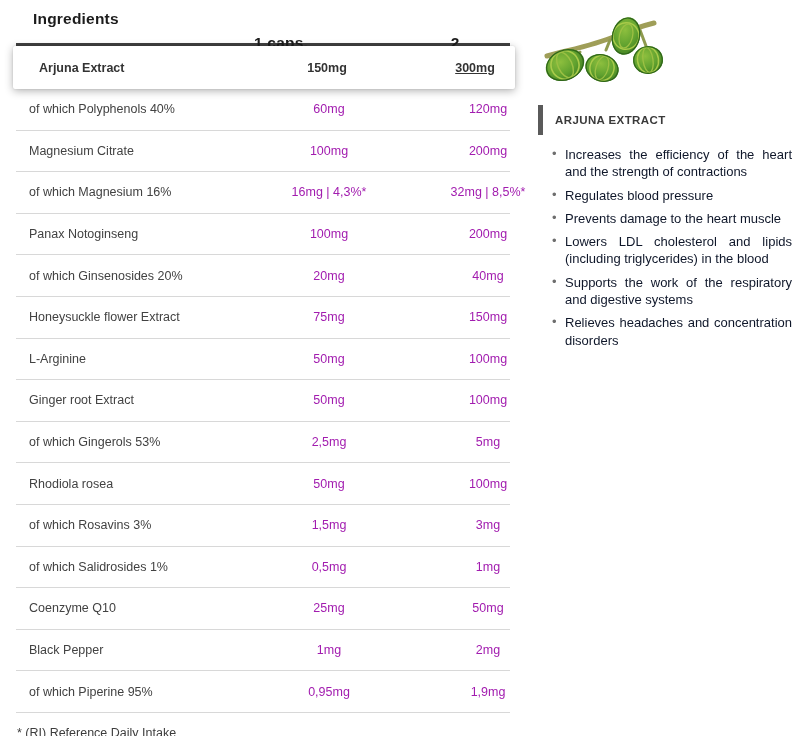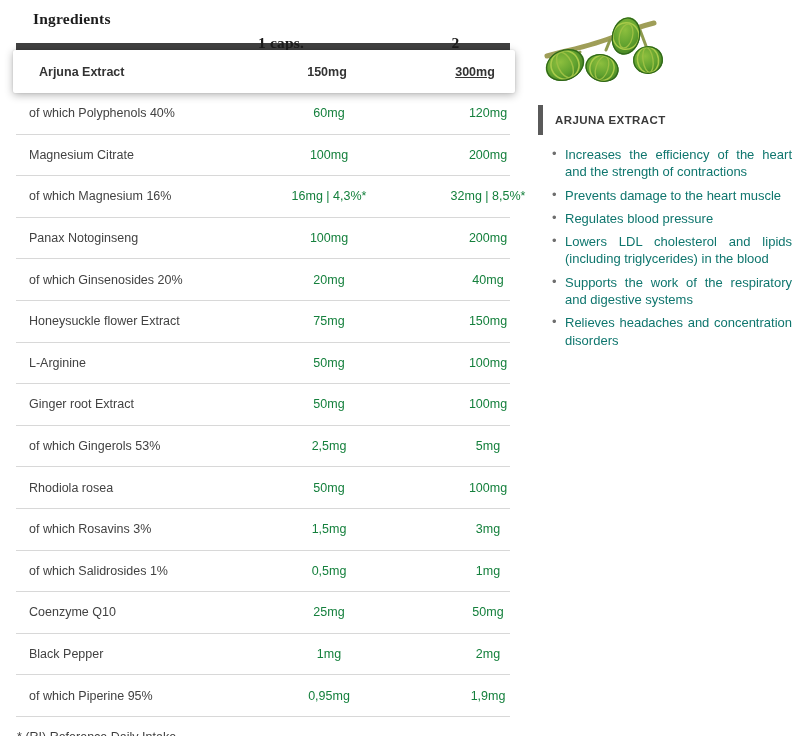--- a/index.html
+++ b/index.html
@@ -5,21 +5,21 @@
   html,body { margin:0; padding:0; background:#ffffff; }
   body {
     width:802px; height:736px; position:relative; overflow:hidden;
     font-family:"Liberation Sans", sans-serif;
     -webkit-font-smoothing:antialiased;
   }
 
   
   .table-panel { position:absolute; left:16px; top:0; width:494px; }
 
-  .thead { position:relative; height:43px; border-bottom:7px solid #404040;font-family:Liberation Serif, serif; }
+  .thead { position:relative; height:43px; border-bottom:3px solid #404040; }
   .thead .h1 {
     position:absolute; left:17px; top:10px;
     font-size:15.5px; font-weight:bold; color:#1c1c1c; letter-spacing:0.2px;
   }
   .thead .h2, .thead .h3 {
     position:absolute; top:10px; transform:translateX(-50%);
     font-size:15.5px; font-weight:bold; color:#1c1c1c; letter-spacing:0.2px;margin-top:24px;
   }
   .thead .h2 { left:265px; }
   .thead .h3 { left:455px; }
@@ -41,21 +41,21 @@
   .card .cv3 { left:462px;text-decoration:underline; }
 
   .tbody { position:relative; }
   .trow { position:relative; height:40.6px; border-bottom:1px solid #d8d8d8; }
   .trow .cname {
     position:absolute; left:13px; top:50%; transform:translateY(-50%);
     font-size:12.5px; color:#424242;text-align:right;
   }
   .trow .c2, .trow .c3 {
     position:absolute; top:50%; transform:translate(-50%,-50%);
-    font-size:12.5px; color:#15803d; white-space:nowrap;
+    font-size:12.5px; color:#a21caf; white-space:nowrap;
   }
   .trow .c2 { left:313px; }
   .trow .c3 { left:472px; }
 
   .footnote {
     margin-top:13px; padding-left:1px;
     font-size:12.5px; color:#3d3d3d;
   }
 
   
@@ -66,21 +66,21 @@
   .heading-row { display:flex; align-items:center; margin-top:13px; }
   .heading-bar { width:5px; height:30px; background:#5a5a5a; flex:0 0 auto; }
   .heading-text {
     margin:0 0 0 12px; font-size:11.5px; font-weight:bold;
     color:#3a3a3a; letter-spacing:0.4px;
   }
 
   .bullets { list-style:none; margin:11px 0 0 0; padding:0 0 0 27px; }
   .bullets li {
     position:relative; font-size:13px; line-height:17.3px;
-    color:#0f766e; text-align:justify; margin-bottom:6px;
+    color:#0f172a; text-align:justify; margin-bottom:6px;
   }
   .bullets li::before {
     content:"\2022"; position:absolute; left:-13px; top:-1px;
     color:#6e6e6e; font-size:13px;
   }
 </style>
 </head>
 <body>
 
 <div class="table-panel">
@@ -221,19 +221,19 @@
     </g>
   </svg>
 
   <div class="heading-row">
     <div class="heading-bar"></div>
     <h3 class="heading-text">ARJUNA EXTRACT</h3>
   </div>
 
   <ul class="bullets">
       <li>Increases the efficiency of the heart and the strength of contractions</li>
+      <li>Regulates blood pressure</li>
       <li>Prevents damage to the heart muscle</li>
-      <li>Regulates blood pressure</li>
       <li>Lowers LDL cholesterol and lipids (including triglycerides) in the blood</li>
       <li>Supports the work of the respiratory and digestive systems</li>
       <li>Relieves headaches and concentration disorders</li>
     </ul>
 </div>
 
 </body></html>

